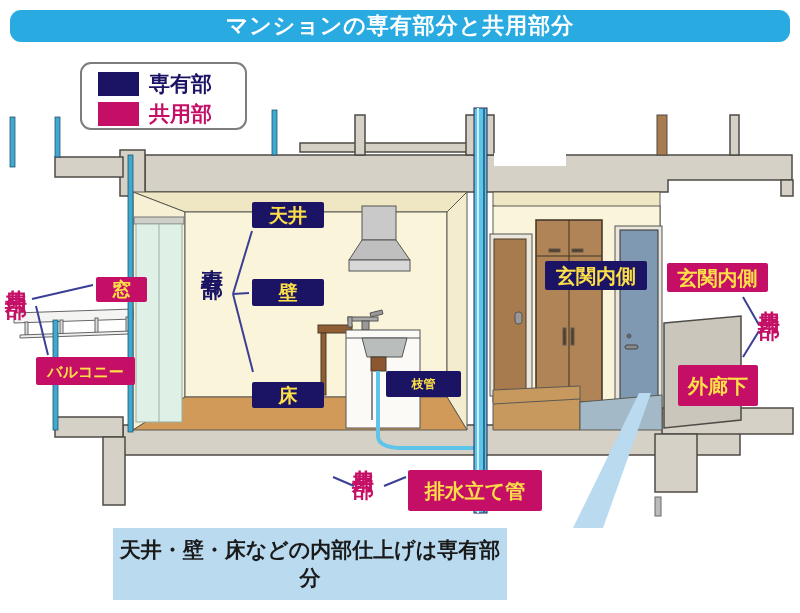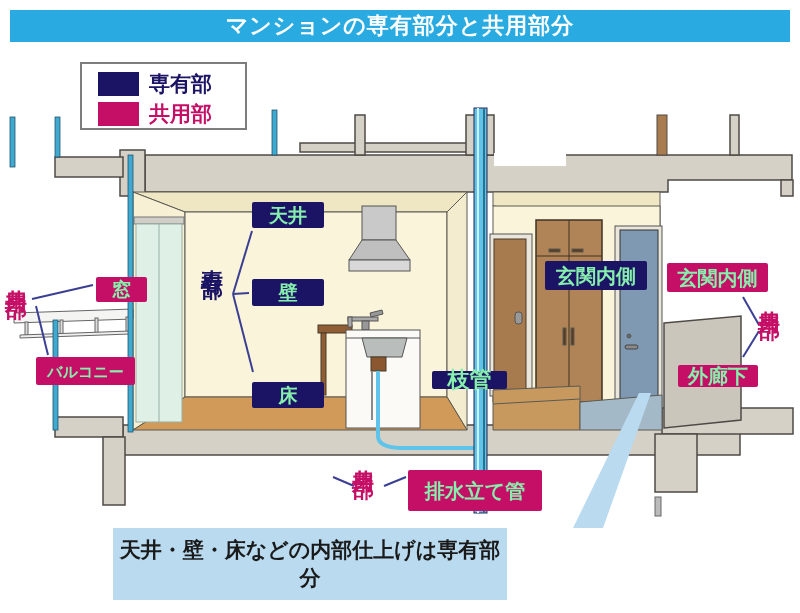--- a/index.html
+++ b/index.html
@@ -1,25 +1,25 @@
 <!DOCTYPE html>
 <html><head>
 <meta charset="utf-8">
 <style>
   html,body{margin:0;padding:0;background:#fff;}
   #stage{position:relative;width:800px;height:613px;background:#fff;overflow:hidden;
          font-family:"Liberation Sans","DejaVu Sans",sans-serif;}
-  .abs{position:absolute;}
+  .abs{position:absolute;border-radius:11px;}
   #title-bar{left:10px;top:10px;width:780px;height:32px;background:#29ABE2;color:#fff;
              display:flex;align-items:center;justify-content:center;font-size:22px;font-weight:bold;letter-spacing:1px;}
   #legend-box{left:80px;top:62px;width:167px;height:68px;background:#fff;border:2px solid #7d7d7d;box-sizing:border-box;}
   .legend-row{position:absolute;left:16px;height:26px;display:flex;align-items:center;}
   .swatch{width:41px;height:24px;margin-right:10px;}
   .legend-label{font-size:21px;font-weight:bold;}
-  .nlabel,.clabel{position:absolute;color:#86efac;font-weight:bold;display:flex;align-items:center;justify-content:center;
+  .nlabel,.clabel{position:absolute;color:#fde047;font-weight:bold;display:flex;align-items:center;justify-content:center;
                   border-radius:2px;line-height:1;}
   .nlabel{background:#1B1464;}
   .clabel{background:#C50F66;}
   .vtext{position:absolute;writing-mode:vertical-rl;text-orientation:upright;font-weight:bold;
          font-size:22px;letter-spacing:3px;line-height:1;}
   .vnavy{color:#1B1464;}
   .vcrimson{color:#C50F66;}
   .note{position:absolute;background:#B9DAEF;color:#1a1a1a;font-weight:bold;display:flex;flex-direction:column;
         align-items:center;justify-content:center;text-align:center;}
   #note-left{left:113px;top:528px;width:394px;height:72px;font-size:21px;}
@@ -151,28 +151,28 @@
     </div>
     <div class="legend-row" style="top:37px;">
       <div class="swatch" style="background:#C50F66;"></div>
       <span class="legend-label" style="color:#C50F66;">共用部</span>
     </div>
   </div>
 
   <div class="nlabel" style="left:252px;top:202px;width:72px;height:26px;font-size:19px;">天井</div>
   <div class="nlabel" style="left:252px;top:279px;width:72px;height:27px;font-size:19px;">壁</div>
   <div class="nlabel" style="left:252px;top:382px;width:72px;height:26px;font-size:19px;">床</div>
-  <div class="nlabel" style="left:386px;top:371px;width:75px;height:18px;font-size:22px;margin-left:46px;">枝管</div>
+  <div class="nlabel" style="left:386px;top:371px;width:75px;height:26px;font-size:12px;">枝管</div>
   <div class="nlabel" style="left:545px;top:261px;width:102px;height:29px;font-size:20px;">玄関内側</div>
 
   <div class="clabel" style="left:96px;top:277px;width:51px;height:25px;font-size:19px;">窓</div>
   <div class="clabel" style="left:36px;top:357px;width:99px;height:28px;font-size:15px;">バルコニー</div>
   <div class="clabel" style="left:408px;top:470px;width:134px;height:41px;font-size:20px;">排水立て管</div>
   <div class="clabel" style="left:667px;top:263px;width:101px;height:29px;font-size:20px;">玄関内側</div>
-  <div class="clabel" style="left:678px;top:365px;width:80px;height:22px;font-size:20px;">外廊下</div>
+  <div class="clabel" style="left:678px;top:365px;width:80px;height:41px;font-size:20px;">外廊下</div>
 
   <div class="vtext vcrimson" style="left:5px;top:272px;">共用部</div>
   <div class="vtext vnavy" style="left:201px;top:252px;">専有部</div>
   <div class="vtext vcrimson" style="left:352px;top:452px;">共用部</div>
   <div class="vtext vcrimson" style="left:758px;top:293px;">共用部</div>
 
   <div id="note-left" class="note">
     <span>天井・壁・床などの内部仕上げは専有部分</span>
   </div>
 

